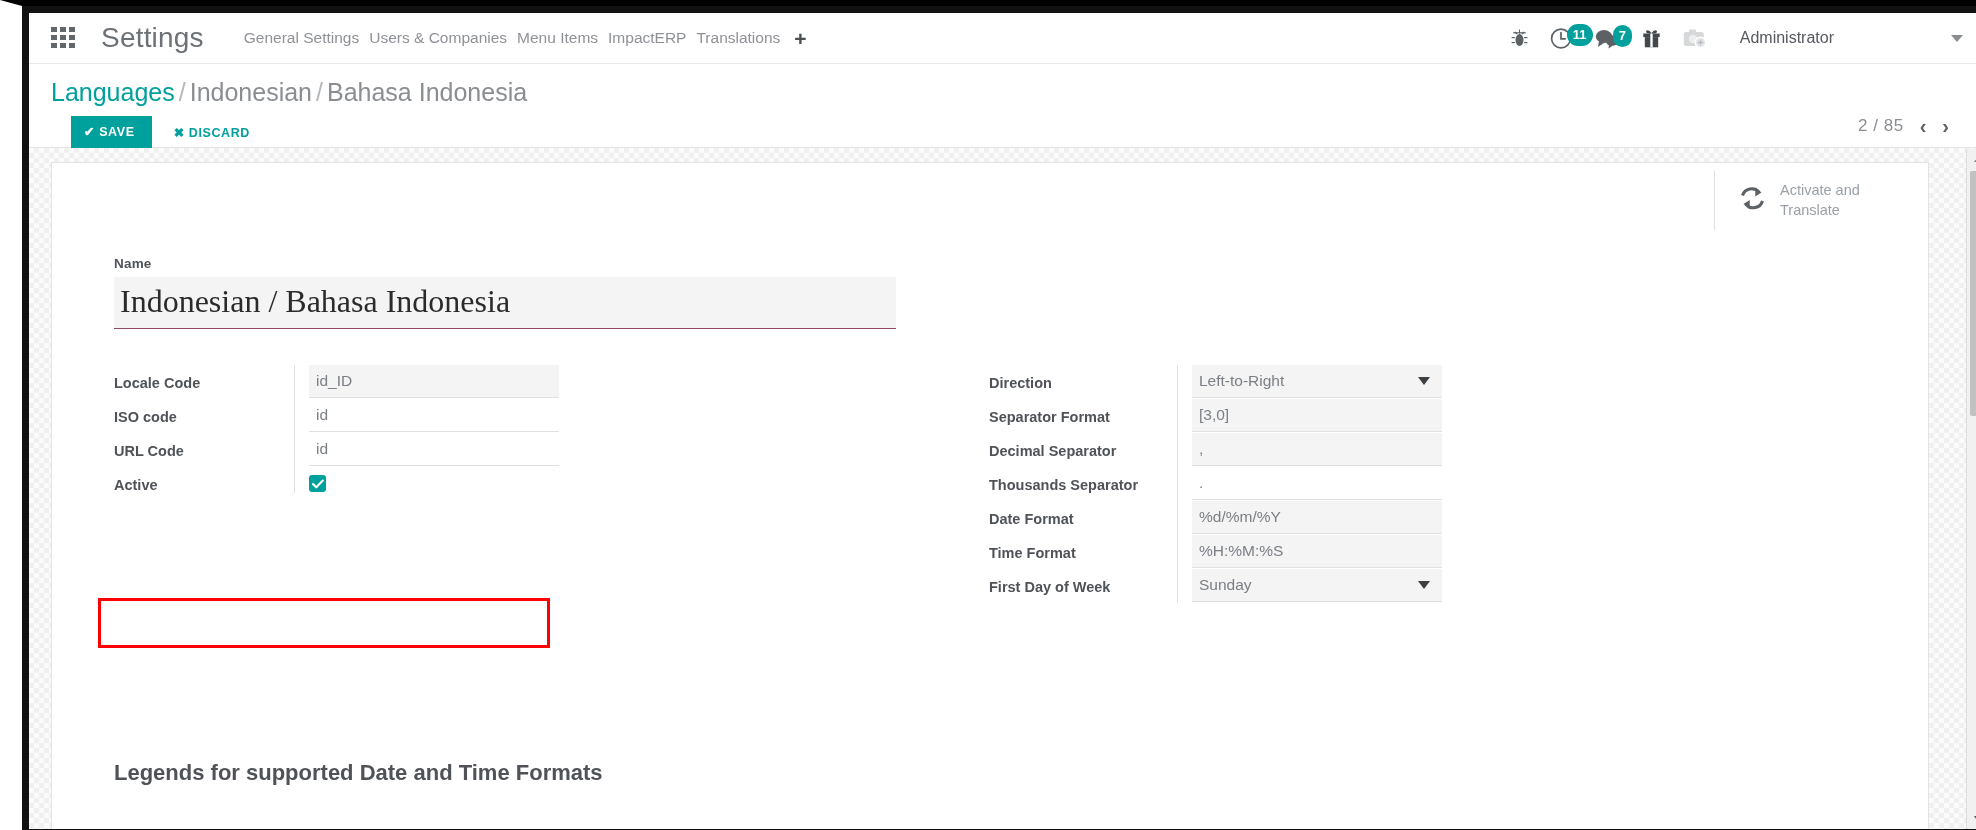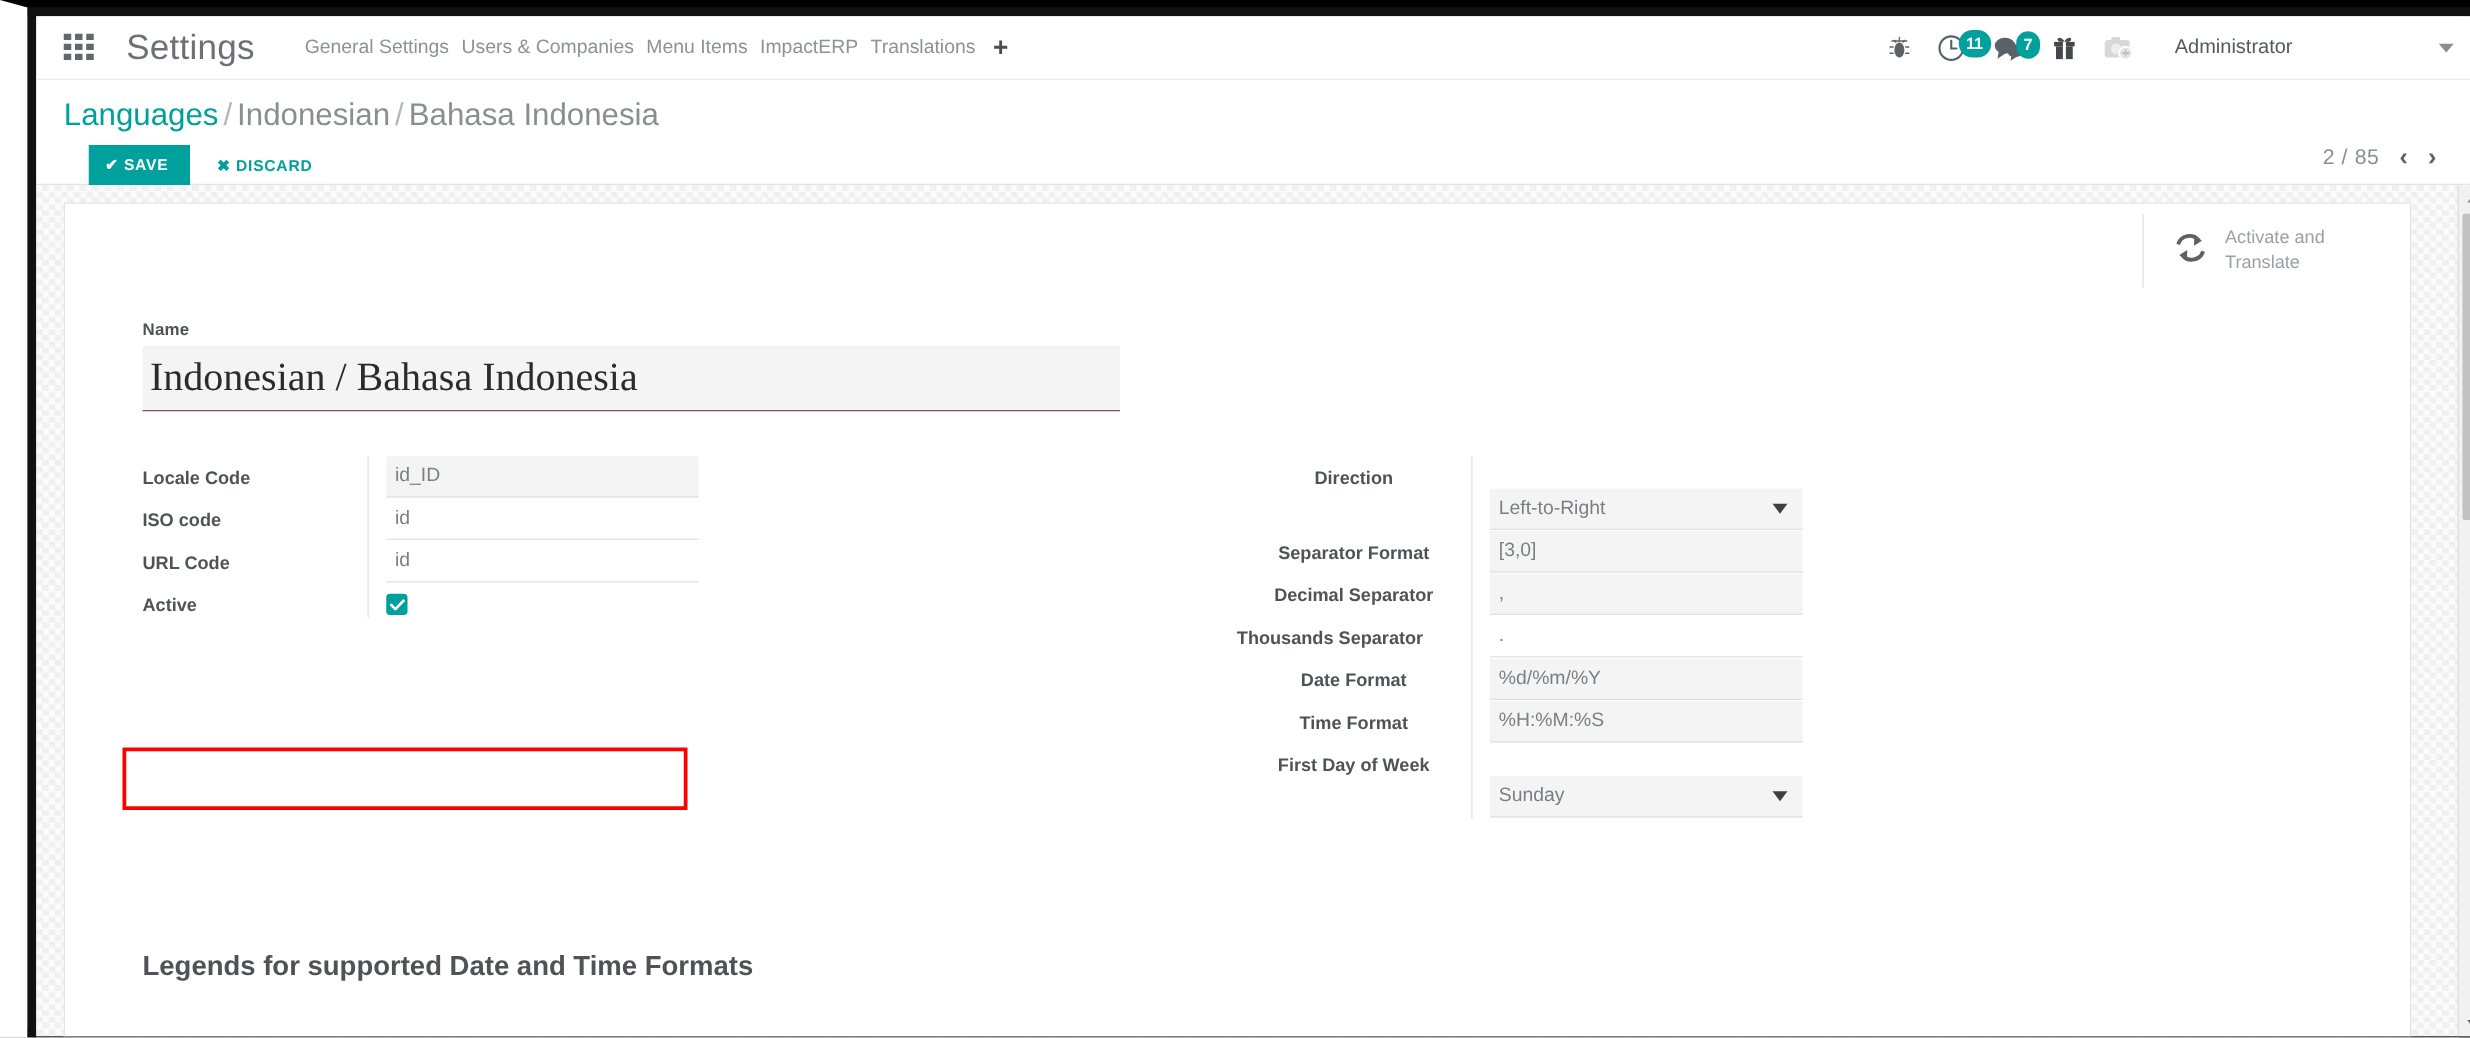--- a/index.html
+++ b/index.html
@@ -9,21 +9,21 @@
   }
   body {
     font-family: "Liberation Sans", sans-serif;
     -webkit-font-smoothing: antialiased;
   }
   .screen {
     position: relative;
     width: 1976px;
     height: 830px;
     box-sizing: border-box;
-    background: #0f172a;
+    background: #ec4899;
     overflow: hidden;
     border-top: 6px solid #000;
     border-left: 22px solid #fff;
     border-right: 0;
   }
   
   .frame-top {
     position: absolute; top: 0; left: 0; width: 1976px; height: 7px;
     background: #111;
   }
@@ -285,21 +285,21 @@
   }
   .flabel {
     width: 180px;
     font-size: 14.5px;
     color: #4f5358;
     font-weight: bold;
     padding-top: 9px;
     line-height: 1.25;
     flex-shrink: 0;
   }
-  .col.right .flabel { width: 188px; text-align: center; }
+  .col.right .flabel { width: 188px; }
   .fvalue {
     flex: 1;
     padding-left: 14px;
     border-left: 1px solid #e0e0e0;
   }
   .finput {
     display: block;
     width: 250px;
     background: #f4f4f4;
     border: none;
@@ -307,21 +307,21 @@
     font-size: 15.5px;
     color: #7a7f85;
     padding: 7px 8px 7px 7px;
     font-family: "Liberation Sans", sans-serif;
     box-sizing: border-box;
     outline: none;
     margin-bottom: 1px;
   }
   .col.right .finput { width: 250px; }
   .finput.plain { background: #ffffff; }
-  .select-wrap { position: relative; width: 250px; margin-top: 26px; }
+  .select-wrap { position: relative; width: 250px; }
   .select-wrap .chev-d {
     position: absolute;
     right: 12px; top: 12px;
     width: 0; height: 0;
     border-left: 6px solid transparent;
     border-right: 6px solid transparent;
     border-top: 8px solid #3c4043;
     pointer-events: none;
   }
   .checkbox-teal {

